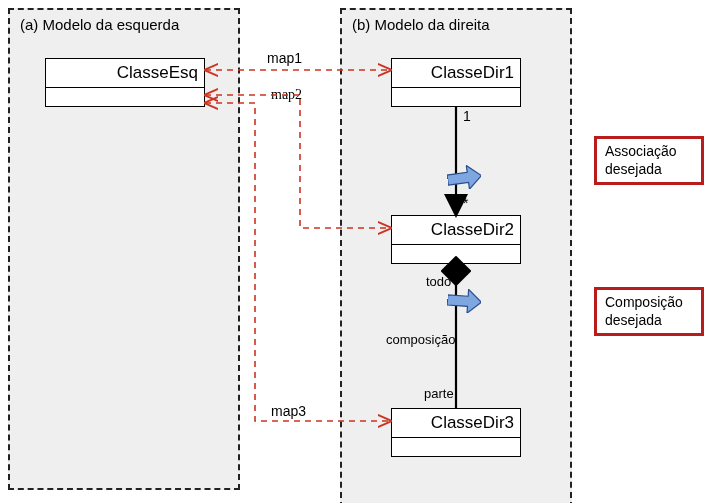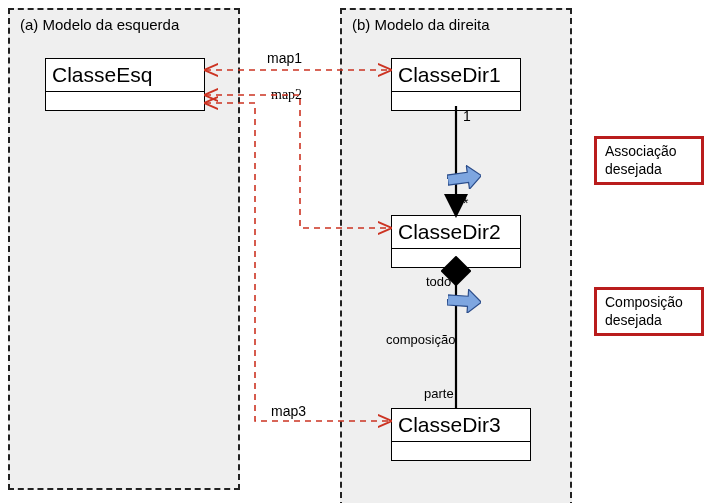--- a/index.html
+++ b/index.html
@@ -28,24 +28,24 @@
     left: 10px;
     font-size: 15px;
   }
   .uml {
     position: absolute;
     background: #fff;
     border: 1.5px solid #000;
     box-sizing: border-box;
   }
   .uml .name {
-    text-align: left;
+    text-align: right;
     padding: 4px 6px;
     border-bottom: 1.5px solid #000;
-    font-size: 21px;
+    font-size: 17px;
   }
   .uml .body {
     height: 18px;
   }
   .note {
     position: absolute;
     background: #fff;
     border: 3px solid #b91c1c;
     box-sizing: border-box;
     padding: 4px 8px;
@@ -87,21 +87,21 @@
   <div class="uml" style="left:391px; top:58px; width:130px;">
     <div class="name">ClasseDir1</div>
     <div class="body"></div>
   </div>
 
   <div class="uml" style="left:391px; top:215px; width:130px;">
     <div class="name">ClasseDir2</div>
     <div class="body"></div>
   </div>
 
-  <div class="uml" style="left:391px; top:408px; width:140px;">
+  <div class="uml" style="left:391px; top:408px; width:130px;">
     <div class="name">ClasseDir3</div>
     <div class="body"></div>
   </div>
 
   <div class="note" style="left:594px; top:136px; width:110px;">
     <div>Associação</div>
     <div>desejada</div>
   </div>
 
   <div class="note" style="left:594px; top:287px; width:110px;">

